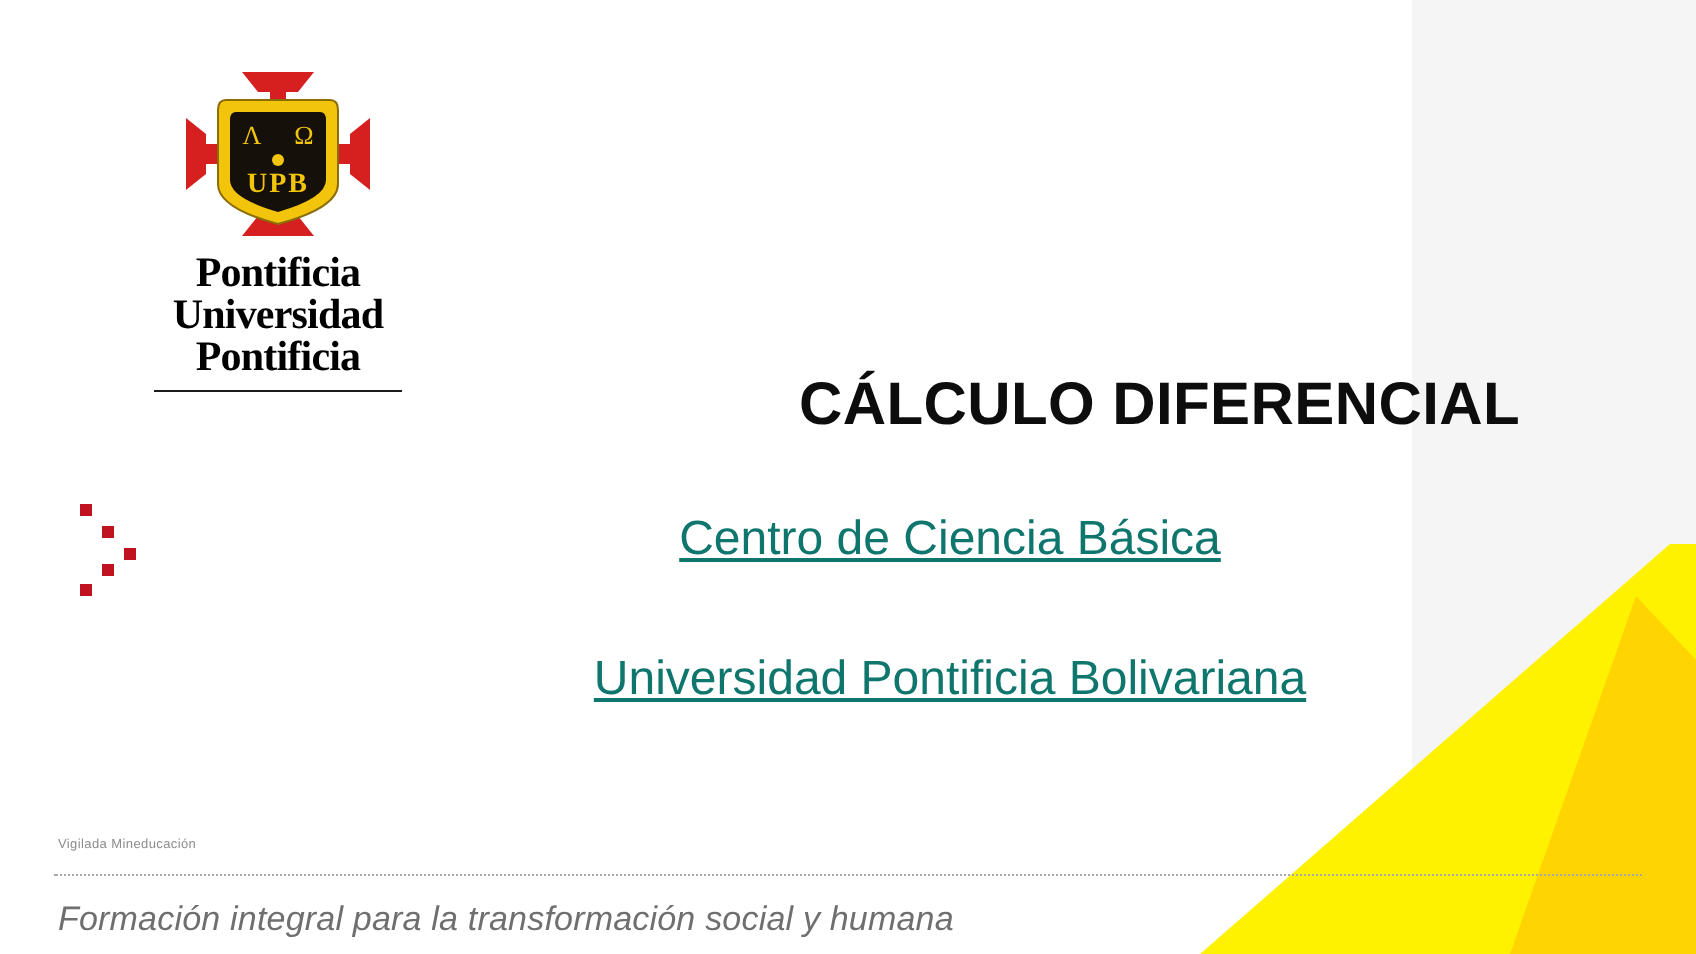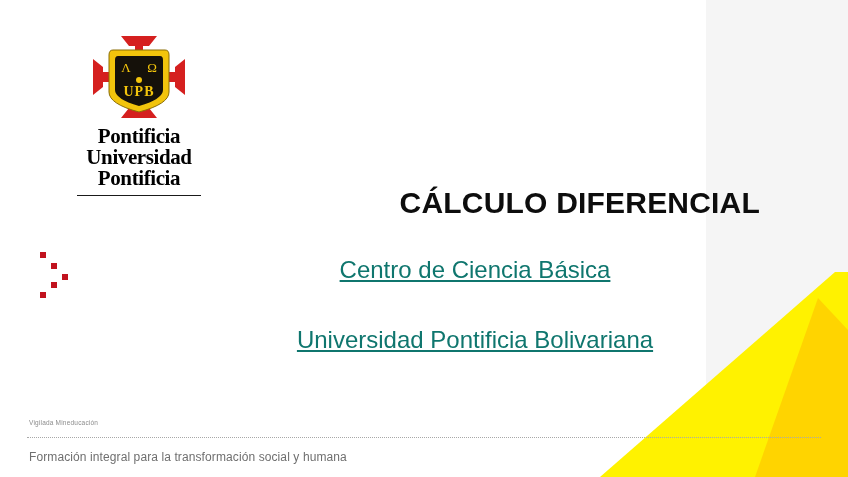--- a/index.html
+++ b/index.html
@@ -132,23 +132,24 @@
     position: absolute;
     left: 27px;
     top: 437px;
     width: 794px;
     border-top: 1px dotted #a8a8a8;
   }
   .tagline {
     position: absolute;
     left: 29px;
     top: 450px;
-    font-size: 12px;
+    font-size: 17px;
     color: #6f6f6f;
     letter-spacing: 0.1px;
+    font-style: italic;
   }
   .website {
     position: absolute;
     left: 683px;
     top: 452px;
     font-size: 9px;
     font-weight: bold;
     color: #4a4030;
     letter-spacing: 2.6px;
     z-index: 5;

